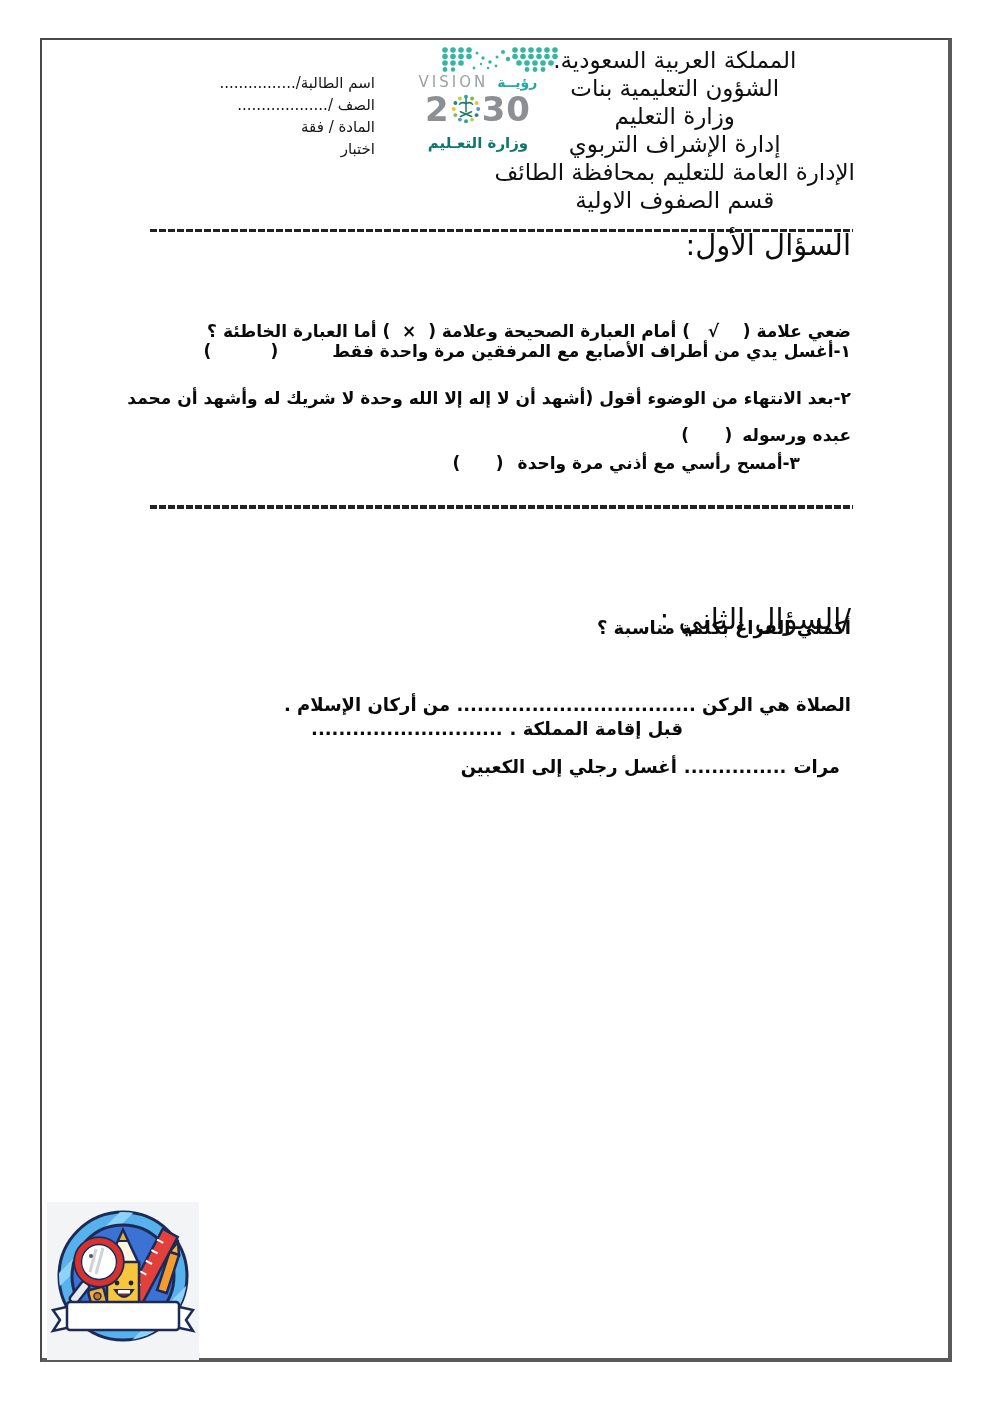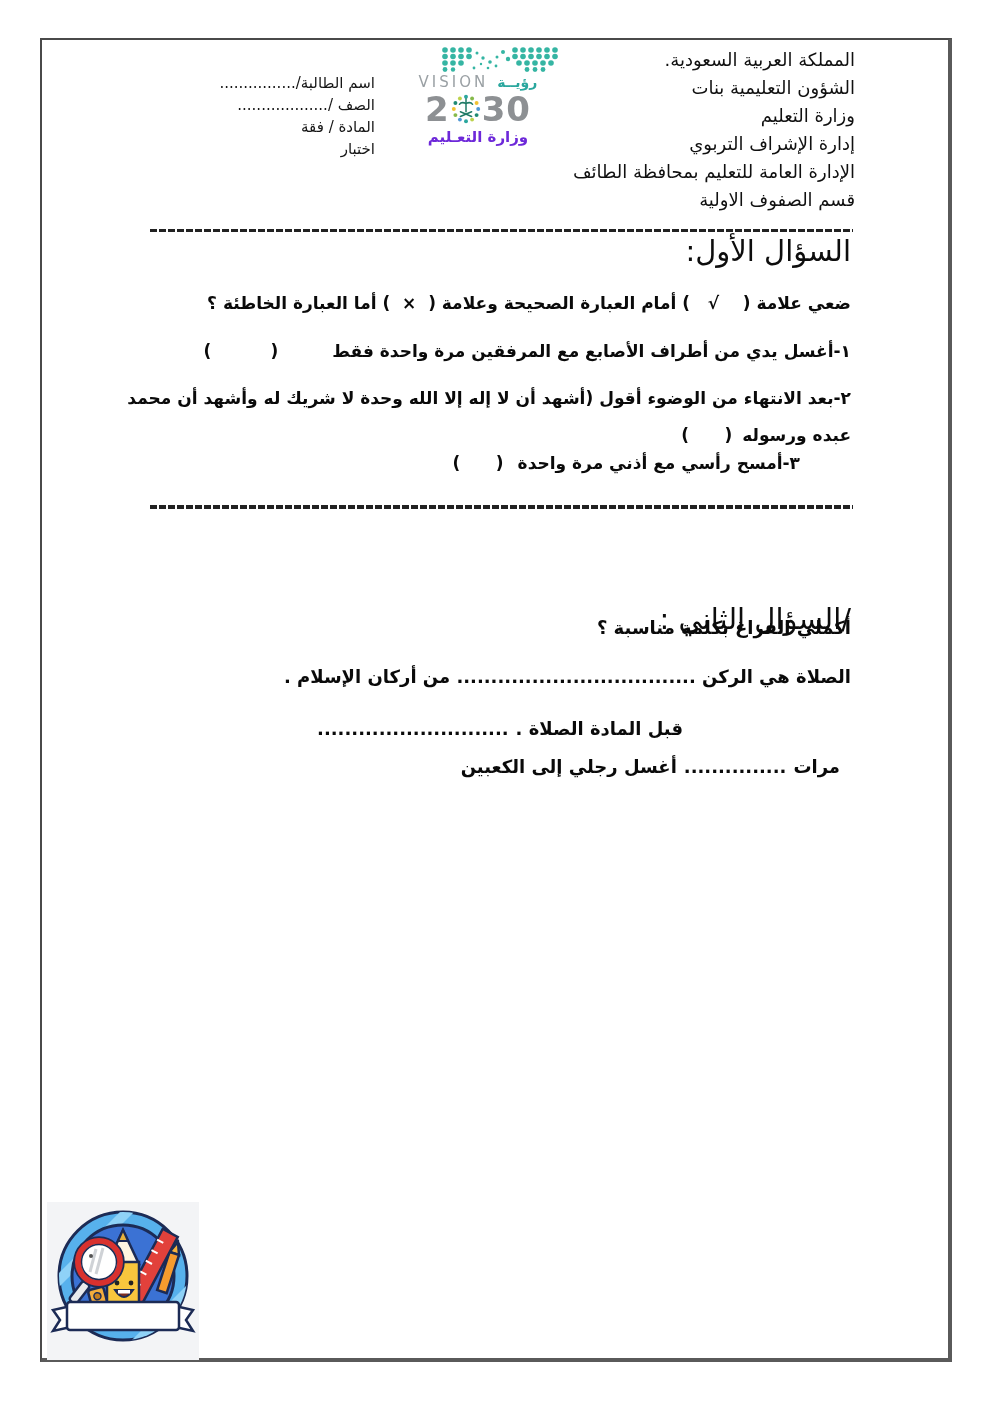--- a/index.html
+++ b/index.html
@@ -4,27 +4,27 @@
 <style>
   * { margin:0; padding:0; box-sizing:border-box; }
   html,body { width:992px; height:1403px; background:#ffffff; }
   body { font-family:"DejaVu Sans","Liberation Sans",sans-serif; color:#111; position:relative; }
   .page-border{
     position:absolute; left:40px; top:38px; width:912px; height:1324px;
     border:2px solid #4a4a4a; border-right-width:4px; border-bottom-width:4px;
     border-right-color:#5a5a5a; border-bottom-color:#5a5a5a;
     background:#fff;
   }
-  .pre{ white-space:pre-wrap; }
+  .pre{ white-space:pre-wrap;margin-top:28px; }
 
   
   .ministry{
     position:absolute; right:137px; top:46px;
-    direction:rtl; text-align:right;
-    font-size:18px; line-height:28px; color:#101010;
+    direction:rtl; text-align:center;
+    font-size:23px; line-height:28px; color:#101010;
   }
   .student{
     position:absolute; right:617px; top:72px;
     direction:rtl; text-align:right;
     font-size:15px; line-height:22px; color:#151515;
   }
   .student .dots{ letter-spacing:0.5px; }
 
   .logo{
     position:absolute; left:378px; top:46px; width:200px;
@@ -32,36 +32,36 @@
   }
   .logo .vision-row{
     display:flex; direction:ltr; align-items:baseline; gap:9px; margin-top:1px;
   }
   .logo .vision-en{ font-size:15px; letter-spacing:3px; color:#9aa0a4; font-weight:400; }
   .logo .vision-ar{ font-size:14px; color:#2aa79e; font-weight:700; }
   .logo .year-row{
     display:flex; direction:ltr; align-items:center; line-height:1; margin-top:1px;
   }
   .logo .year{ font-size:34px; font-weight:700; color:#8d9093; letter-spacing:1px; }
-  .logo .moe{ font-size:15px; font-weight:700; color:#6d28d9; margin-top:2px; }
+  .logo .moe{ font-size:15px; font-weight:700; color:#0f766e; margin-top:8px; }
 
   
   .divider{
     position:absolute; left:150px; width:703px;
     background:repeating-linear-gradient(90deg,#222 0 7px,rgba(255,255,255,0) 7px 9px);
   }
   .d1{ top:229px; height:3px; }
   .d2{ top:505px; height:4px; }
 
   
   .q-title{
     position:absolute; right:141px; direction:rtl; text-align:right;
     font-size:29px; font-weight:400; color:#0d0d0d;
   }
-  .q1-title{ top:234px; }
+  .q1-title{ top:228px; }
   .q2-title{ top:558px;margin-top:44px; }
   .bold-line{
     position:absolute; direction:rtl; text-align:right;
     font-size:17px; font-weight:700; color:#0a0a0a;
   }
   .q1-inst{ right:141px; top:293px; }
   .q1-item1{ right:141px; top:341px; }
   .q1-item1 .ans{ margin-right:54px; }
   .q1-item2{ right:141px; top:380px; line-height:37px; }
   .q1-item2 .ans{ margin-right:10px; }
@@ -208,21 +208,21 @@
 </div>
 
 <div class="divider d2"></div>
 
 <div class="q-title q2-title">/السؤال الثاني :</div>
 <div class="bold-line q2-sub">أكملي الفراغ بكلمة مناسبة ؟</div>
 <div class="bold-line q2-l1 pre">الصلاة هي الركن ................................... من أركان الإسلام .</div>
 
 <div class="fill-row q2-l2">
   <span>............................</span>
-  <span class="ar">قبل المادة الصلاة .</span>
+  <span class="ar">قبل إقامة المملكة .</span>
 </div>
 
 <div class="fill-row q2-l3">
   <span class="ar">أغسل رجلي إلى الكعبين</span>
   <span>...............</span>
   <span class="ar">مرات</span>
 </div>
 
 <svg class="badge" viewBox="0 0 152 158">
   <rect x="0" y="0" width="152" height="158" fill="#f3f4f6"></rect>

